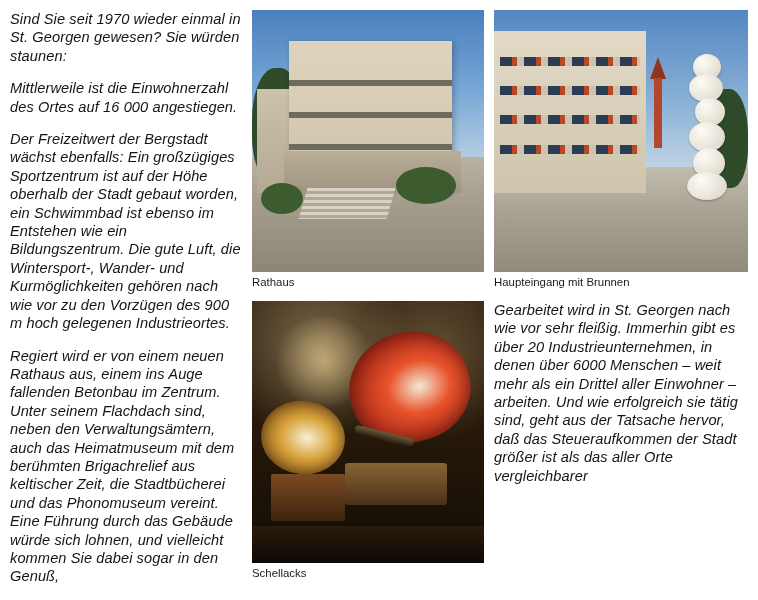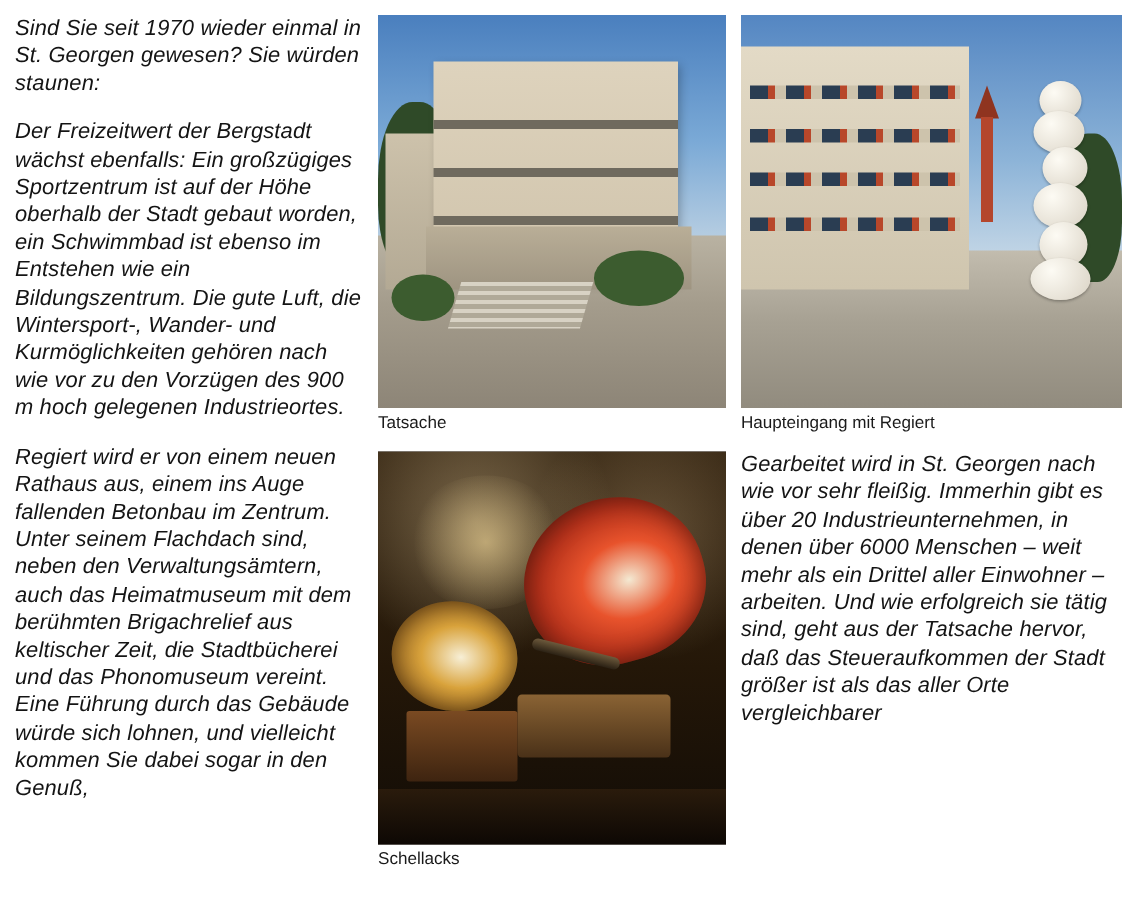--- a/index.html
+++ b/index.html
@@ -180,20 +180,21 @@
     background: radial-gradient(circle, rgba(255,228,160,0.55), rgba(255,228,160,0) 70%);
   }
 </style>
 </head>
 <body>
 
 <div class="page">
 
   <div class="col col-left">
     <p class="para">Sind Sie seit 1970 wieder einmal in St. Georgen gewesen? Sie würden staunen:</p>
+    <p class="para">Mittlerweile ist die Einwohnerzahl des Ortes auf 16 000 angestiegen.</p>
     <p class="para">Der Freizeitwert der Bergstadt wächst ebenfalls: Ein großzügiges Sportzentrum ist auf der Höhe oberhalb der Stadt gebaut worden, ein Schwimmbad ist ebenso im Entstehen wie ein Bildungszentrum. Die gute Luft, die Wintersport-, Wander- und Kurmöglichkeiten gehören nach wie vor zu den Vorzügen des 900 m hoch gelegenen Industrieortes.</p>
     <p class="para">Regiert wird er von einem neuen Rathaus aus, einem ins Auge fallenden Betonbau im Zentrum. Unter seinem Flachdach sind, neben den Verwaltungsämtern, auch das Heimatmuseum mit dem berühmten Brigachrelief aus keltischer Zeit, die Stadtbücherei und das Phonomuseum vereint. Eine Führung durch das Gebäude würde sich lohnen, und vielleicht kommen Sie dabei sogar in den Genuß,</p>
   </div>
 
   <div class="col col-mid">
 
     <div class="photo photo-rathaus">
       <div class="sky-rathaus"></div>
       <div class="ground-rathaus"></div>
       <div class="tree-dark" style="left:0%;top:22%;width:22%;height:44%;"></div>
@@ -201,21 +202,21 @@
       <div class="bld-main">
         <div class="bld-band" style="top:26%;"></div>
         <div class="bld-band" style="top:48%;"></div>
         <div class="bld-band" style="top:70%;"></div>
       </div>
       <div class="bld-low"></div>
       <div class="stairs"></div>
       <div class="bush" style="left:62%;top:60%;width:26%;height:14%;"></div>
       <div class="bush" style="left:4%;top:66%;width:18%;height:12%;"></div>
     </div>
-    <div class="caption">Tatsache</div>
+    <div class="caption">Rathaus</div>
 
     <div class="photo photo-phono">
       <div class="phono-bg"></div>
       <div class="glow" style="left:8%;top:6%;width:46%;height:34%;"></div>
       <div class="horn-small"></div>
       <div class="horn-big"></div>
       <div class="horn-arm"></div>
       <div class="gramo-body"></div>
       <div class="gramo-box"></div>
       <div class="table-front"></div>
@@ -240,19 +241,19 @@
       <div class="tree-dark" style="right:0%;top:30%;width:16%;height:38%;"></div>
       <div class="fountain">
         <div class="blob" style="left:6px;top:0;width:28px;height:26px;"></div>
         <div class="blob" style="left:2px;top:20px;width:34px;height:28px;"></div>
         <div class="blob" style="left:8px;top:44px;width:30px;height:28px;"></div>
         <div class="blob" style="left:2px;top:68px;width:36px;height:30px;"></div>
         <div class="blob" style="left:6px;top:94px;width:32px;height:30px;"></div>
         <div class="blob" style="left:0px;top:118px;width:40px;height:28px;"></div>
       </div>
     </div>
-    <div class="caption">Haupteingang mit Regiert</div>
+    <div class="caption">Haupteingang mit Brunnen</div>
 
     <p class="para">Gearbeitet wird in St. Georgen nach wie vor sehr fleißig. Immerhin gibt es über 20 Industrieunternehmen, in denen über 6000 Menschen – weit mehr als ein Drittel aller Einwohner – arbeiten. Und wie erfolgreich sie tätig sind, geht aus der Tatsache hervor, daß das Steueraufkommen der Stadt größer ist als das aller Orte vergleichbarer</p>
 
   </div>
 
 </div>
 
 </body></html>

